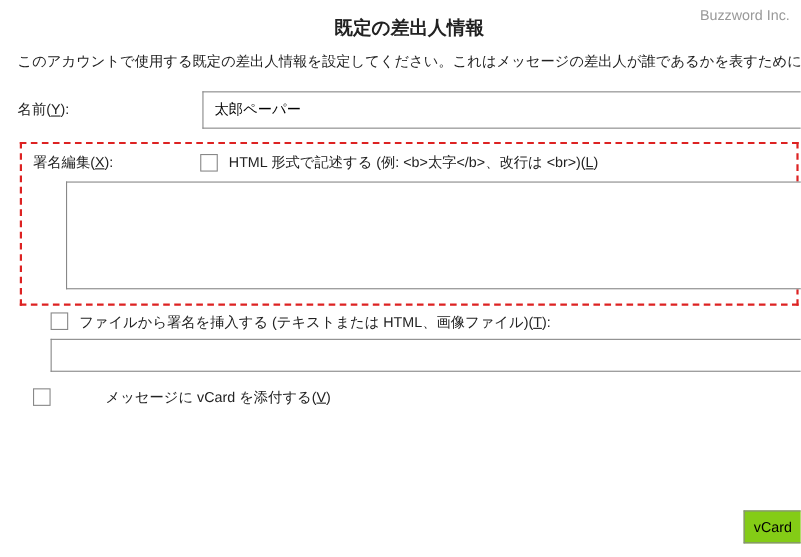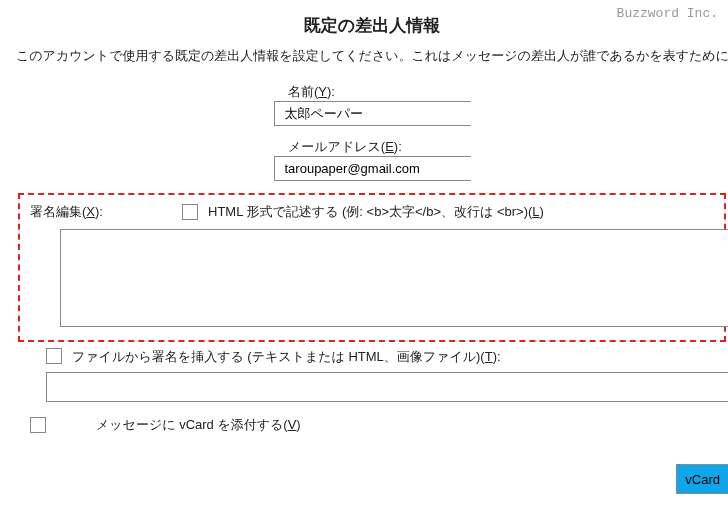--- a/index.html
+++ b/index.html
@@ -13,52 +13,51 @@
     height: 506px;
     overflow: hidden;
     position: relative;
   }
   .brand {
     position: absolute;
     top: 6px;
     right: 10px;
     color: #999;
     font-size: 13px;
-    font-family: Liberation Mono, monospace;
+    font-family: Liberation Sans, sans-serif;
   }
   .content {
     padding: 10px 0 0 16px;
   }
   h1 {
     font-size: 17px;
     font-weight: bold;
     margin: 4px 0 10px 0;
     text-align: center;
   }
   .desc {
     font-size: 13px;
     margin-bottom: 18px;
     white-space: nowrap;
   }
   .form-row {
     display: flex;
     align-items: center;
     margin-bottom: 12px;
-    flex-direction: column;
   }
   .form-label {
     width: 168px;
     flex-shrink: 0;
     font-size: 13px;
   }
   .form-input {
     flex: 1;
     height: 22px;
     border: 1px solid #888;
-    padding: 4px 10px;
+    padding: 16px 10px;
     font-size: 13px;
     font-family: inherit;
     border-right: none;
   }
   .form-input::placeholder { color: #999; }
   .underline { text-decoration: underline; }
   .highlight-box {
     border: 2px dashed #d22;
     padding: 8px 10px 10px 10px;
     margin: 2px 2px 6px 2px;
@@ -109,47 +108,41 @@
     gap: 40px;
   }
   .vcard-btn {
     position: absolute;
     right: 0;
     bottom: 12px;
     height: 30px;
     padding: 0 8px;
     border: 1px solid #888;
     border-right: none;
-    background: #0ea5e9;
+    background: #84cc16;
     font-size: 13px;
     font-family: inherit;
   }
 </style>
 </head>
 <body>
 
 <div class="brand">Buzzword Inc.</div>
 
 <div class="content">
   <h1>既定の差出人情報</h1>
   <div class="desc">このアカウントで使用する既定の差出人情報を設定してください。これはメッセージの差出人が誰であるかを表すために使用さ</div>
 
   <div class="form-row">
     <div class="form-label">
       <span>名前(</span><span class="underline">Y</span><span>):</span>
     </div>
     <input class="form-input" value="太郎ペーパー" style="">
   </div>
 
-  <div class="form-row">
-    <div class="form-label">
-      <span>メールアドレス(</span><span class="underline">E</span><span>):</span>
-    </div>
-    <input class="form-input" value="taroupaper@gmail.com" style="">
-  </div>
 
 
 
   <div class="highlight-box">
     <div class="checkbox-row">
       <div class="sig-label-col">
         <span>署名編集(</span><span class="underline">X</span><span>):</span>
       </div>
       <div class="checkbox"></div>
       <div>

